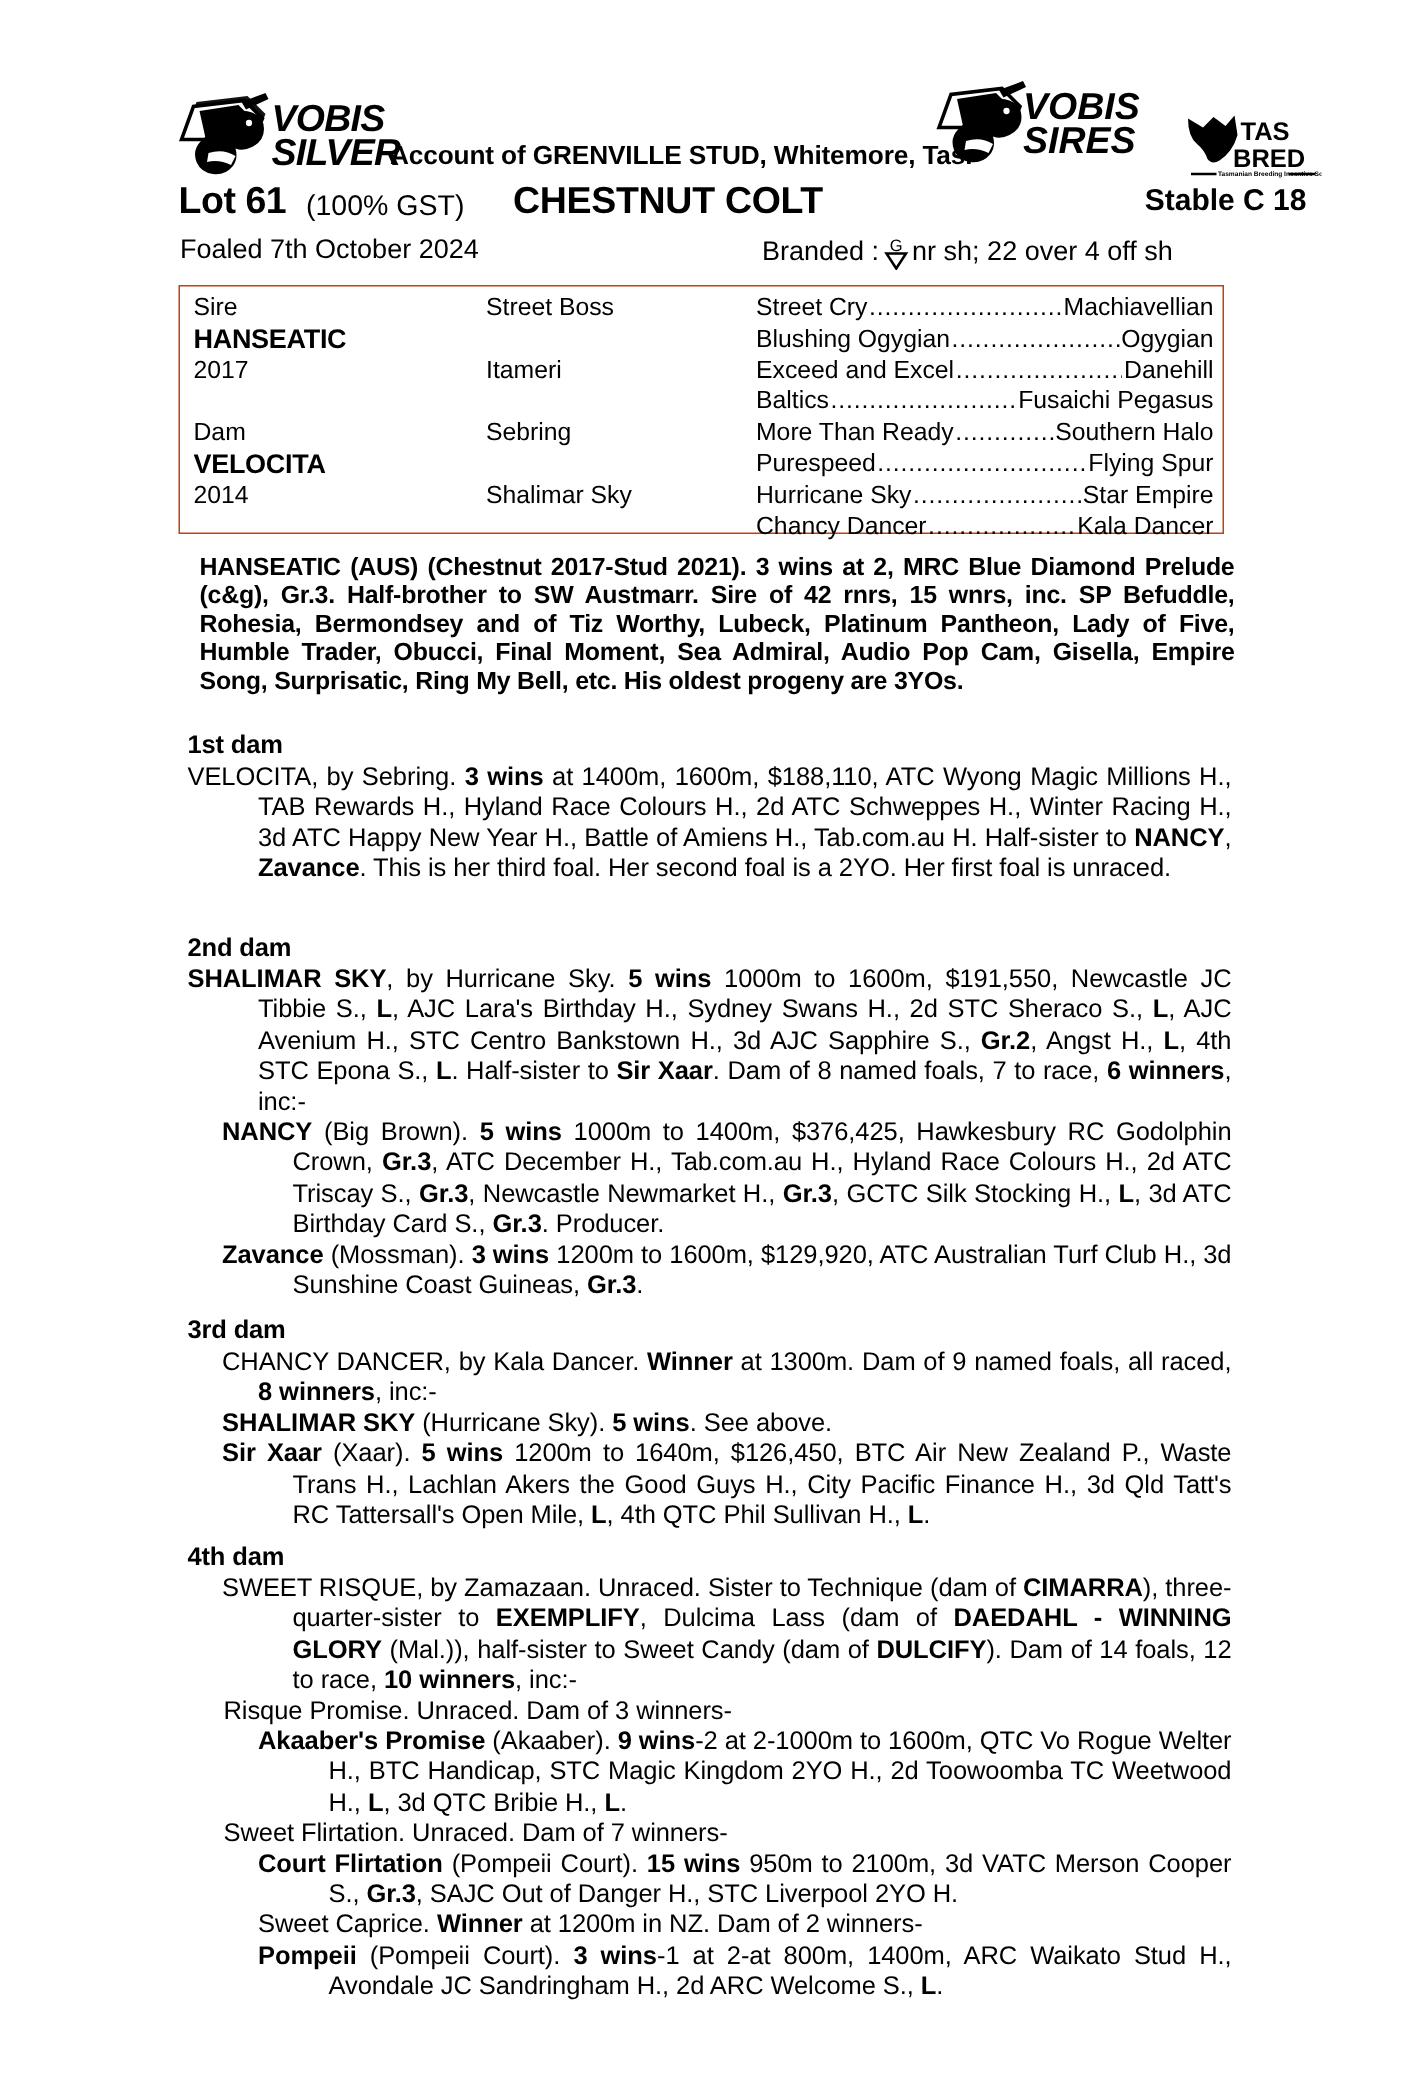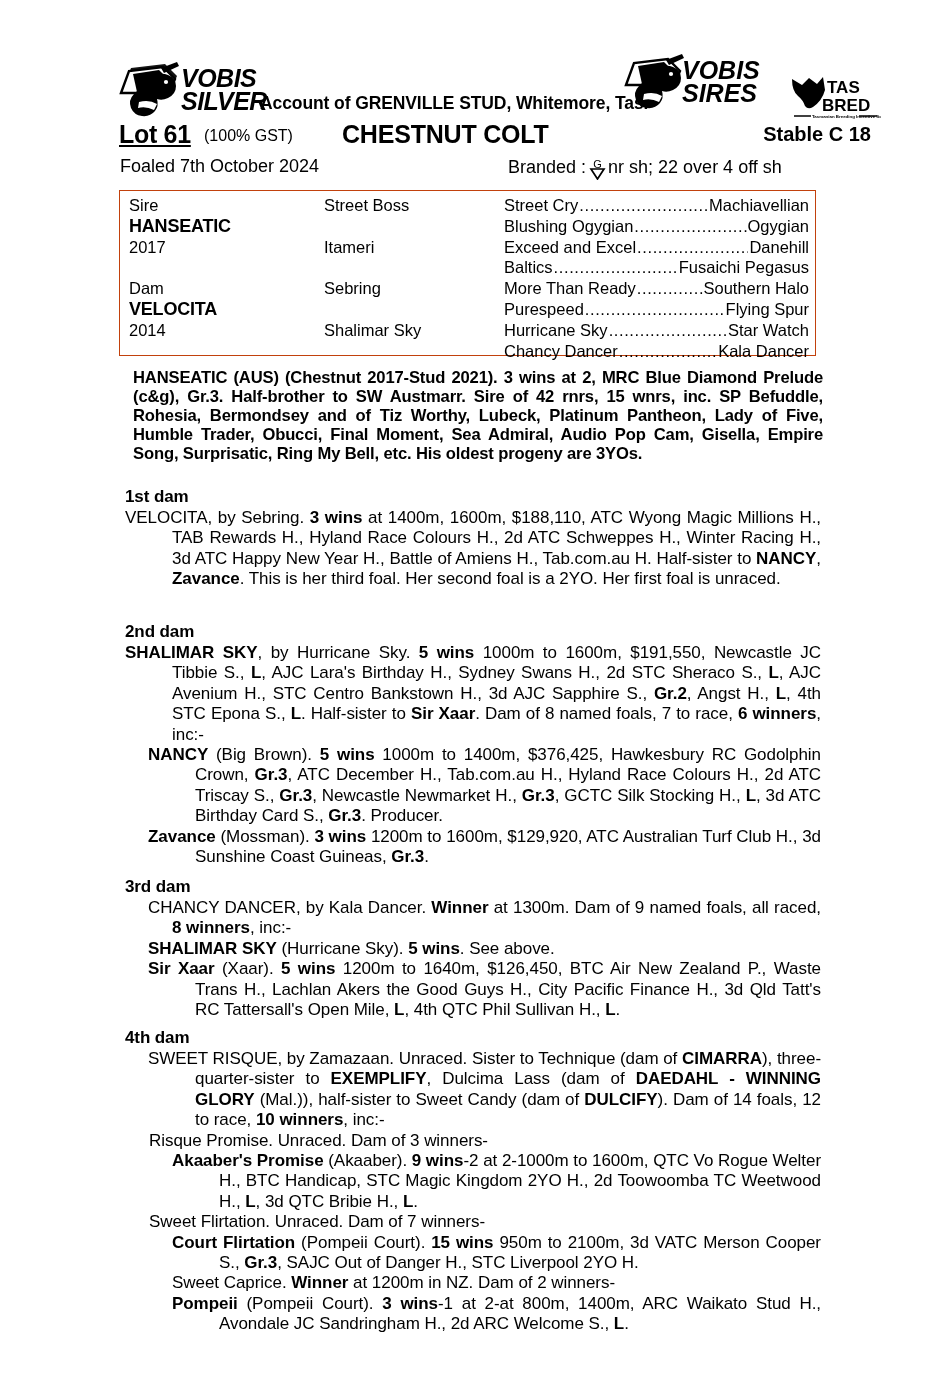--- a/index.html
+++ b/index.html
@@ -81,27 +81,26 @@
     width: 752px;
     height: 34px;
   }
   .lot-label {
     position: absolute;
     left: 0px;
     top: 0px;
     font-size: 25px;
     font-weight: 700;
     letter-spacing: -0.3px;
-    text-decoration: underline;
   }
   .gst-label {
     position: absolute;
     left: 85px;
     top: 7px;
-    font-size: 16px;
+    font-size: 19px;
     font-weight: 400;
     text-align: center;
   }
   .colour-sex {
     position: absolute;
     left: 223px;
     top: 0px;
     font-size: 25px;
     font-weight: 700;
     letter-spacing: -0.2px;
@@ -347,21 +346,21 @@
             <span class="sr">Southern Halo</span>
           </div>
           <div class="ped-row ped-lead">
             <span class="nm">Purespeed</span>
             <span class="dots">................................................................................</span>
             <span class="sr">Flying Spur</span>
           </div>
           <div class="ped-row ped-lead">
             <span class="nm">Hurricane Sky</span>
             <span class="dots">................................................................................</span>
-            <span class="sr">Star Watch</span>
+            <span class="sr">Star Empire</span>
           </div>
           <div class="ped-row ped-lead">
             <span class="nm">Chancy Dancer</span>
             <span class="dots">................................................................................</span>
             <span class="sr">Kala Dancer</span>
           </div>
         </div>
     </div>
   </div>
 

